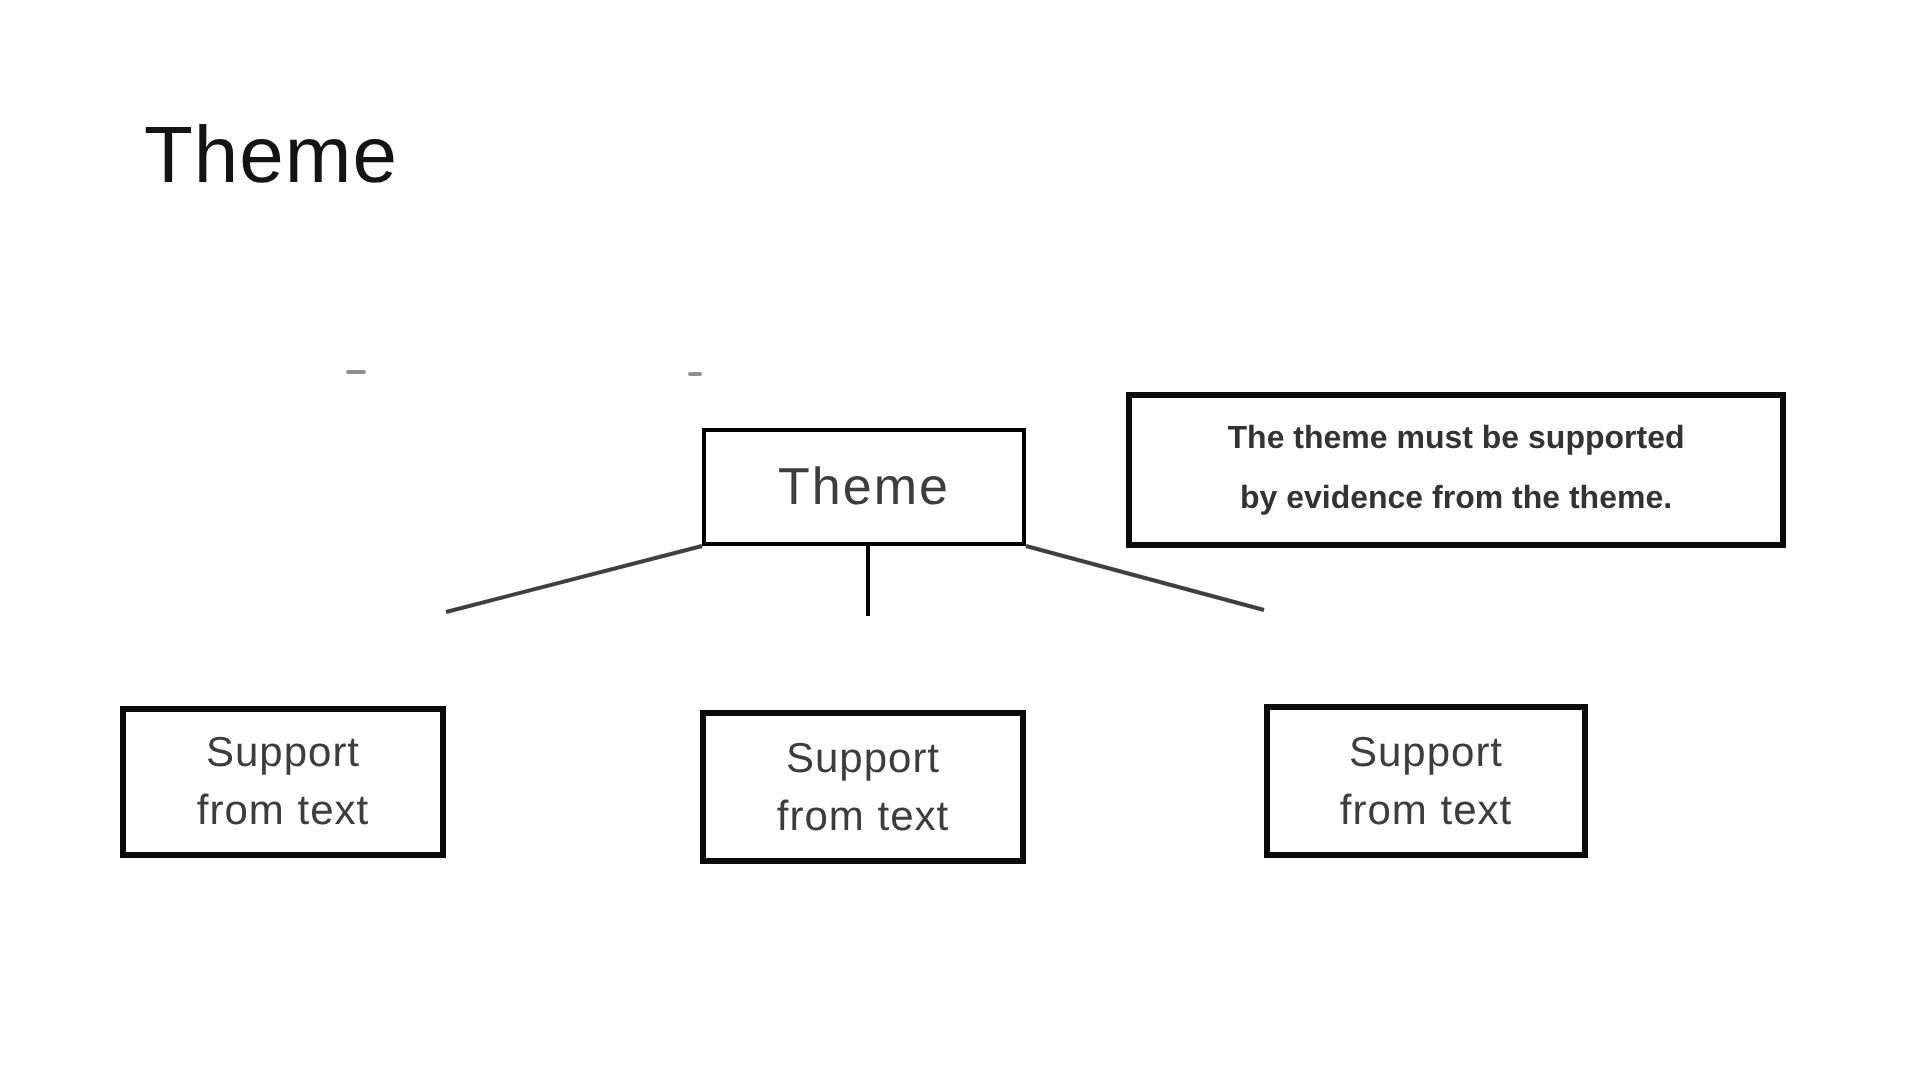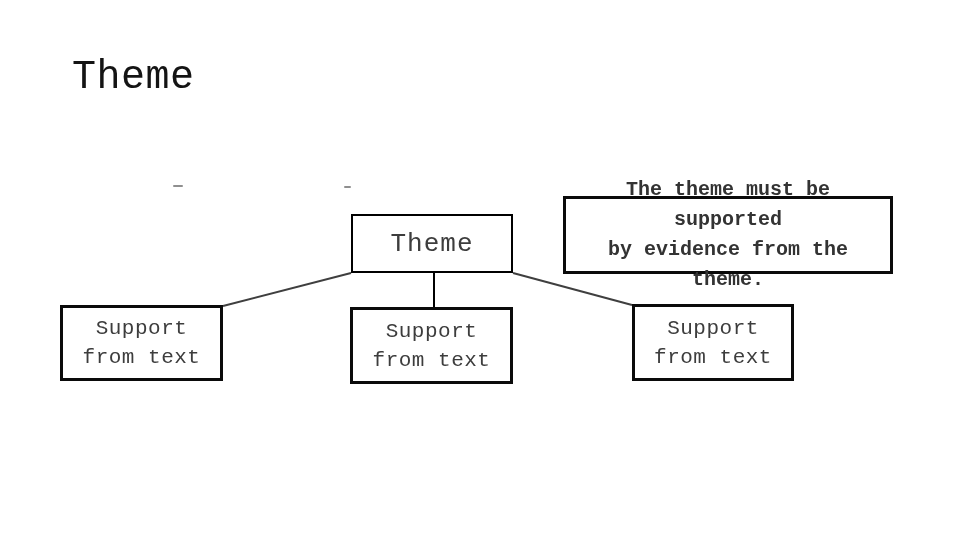--- a/index.html
+++ b/index.html
@@ -6,21 +6,21 @@
     margin: 0;
     padding: 0;
     background: #ffffff;
   }
   .slide {
     position: relative;
     width: 960px;
     height: 540px;
     background: #ffffff;
     overflow: hidden;
-    font-family: Liberation Mono, monospace;
+    font-family: Liberation Sans, sans-serif;
   }
   .slide-title {
     position: absolute;
     left: 72px;
     top: 56px;
     font-size: 40px;
     line-height: 44px;
     font-weight: 400;
     color: #141414;
     letter-spacing: 0.5px;
@@ -53,30 +53,31 @@
     border: 2px solid #000000;
     font-size: 26px;
     letter-spacing: 1px;
   }
   .note-box {
     left: 563px;
     top: 196px;
     width: 330px;
     height: 78px;
     border: 3px solid #0a0a0a;
-    font-size: 20px;
+    font-size: 16px;
     font-weight: 700;
     line-height: 30px;
     color: #333333;
   }
   .support-box {
     border: 3px solid #0a0a0a;
     font-size: 21px;
     line-height: 29px;
     letter-spacing: 0.5px;
+    margin-top: 48px;
   }
   .support-left  { left: 60px;  top: 305px; width: 163px; height: 76px; }
   .support-mid   { left: 350px; top: 307px; width: 163px; height: 77px; }
   .support-right { left: 632px; top: 304px; width: 162px; height: 77px; }
   .box .line { display: block; }
   .artifact {
     position: absolute;
     background: #8f8f8f;
     border-radius: 1px;
   }

